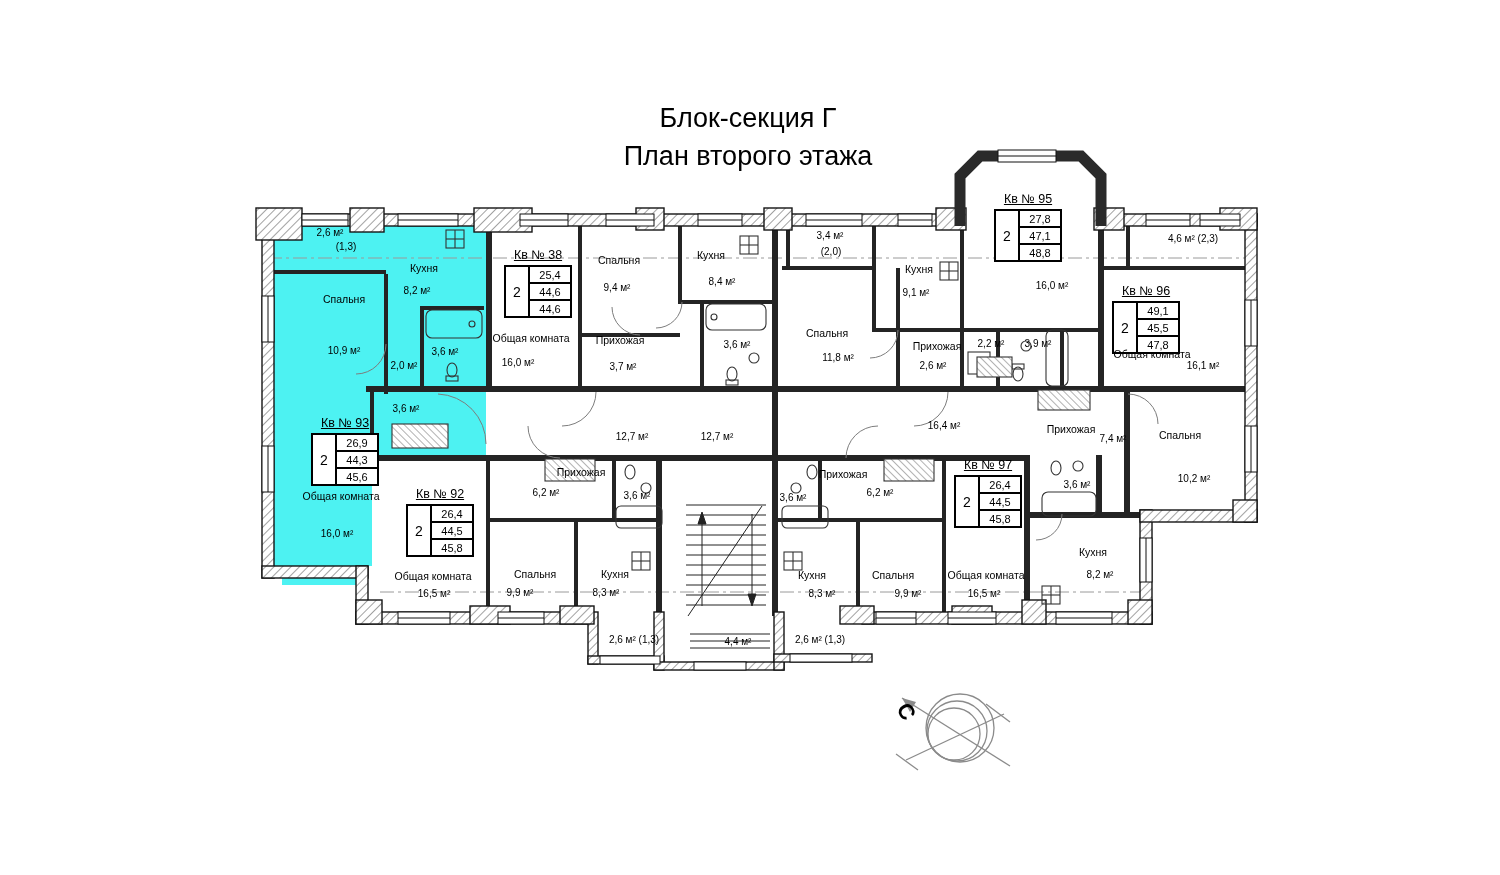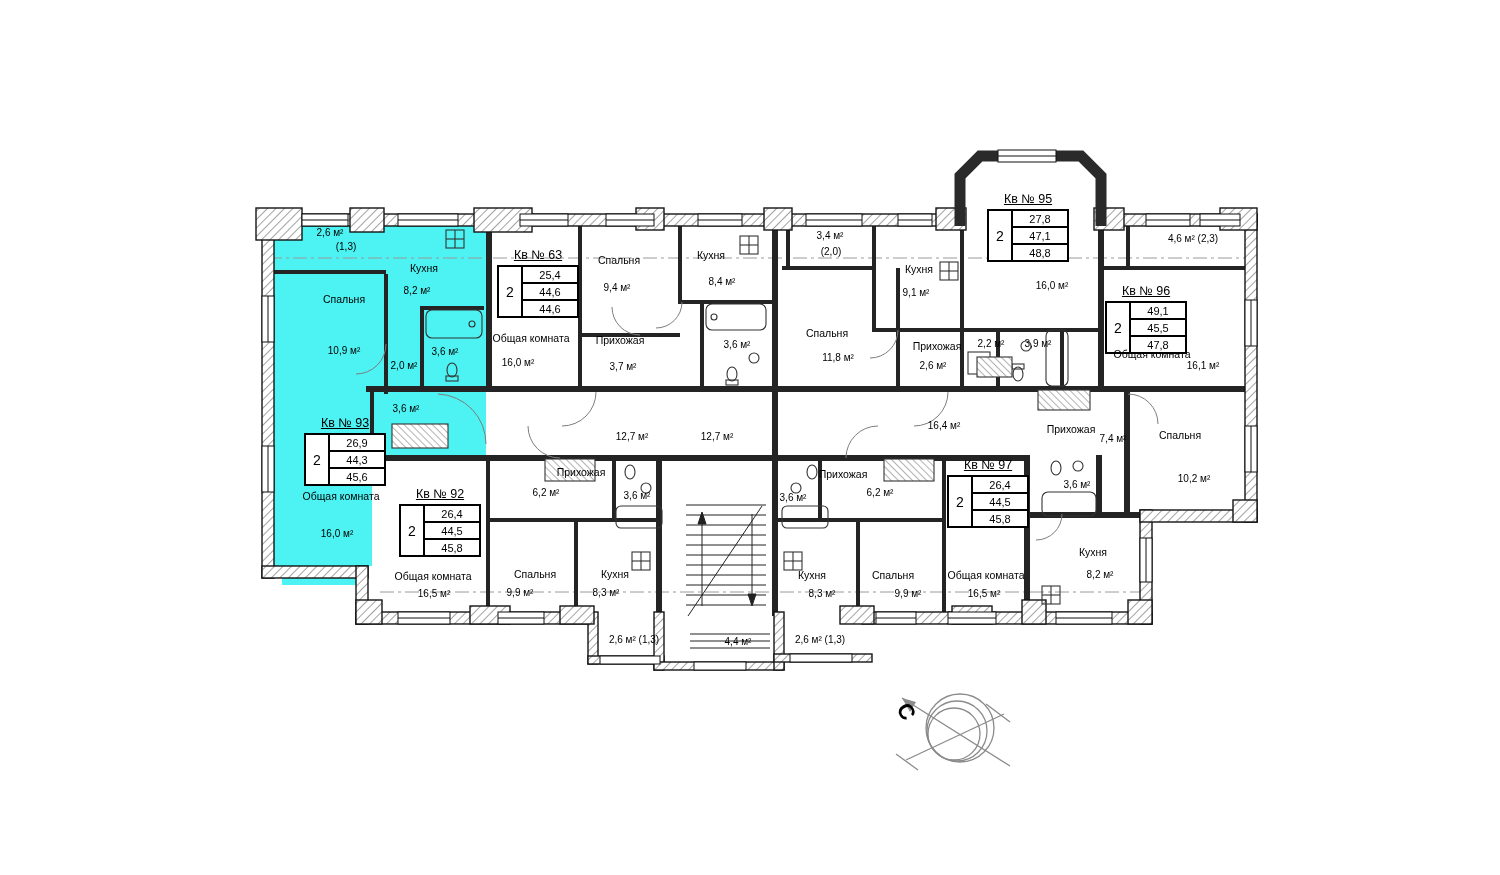--- a/index.html
+++ b/index.html
@@ -10,21 +10,21 @@
          text-align:center;font-size:27px;line-height:1.4;white-space:nowrap;}
   .lbl{position:absolute;transform:translate(-50%,-50%);font-size:10.5px;
        line-height:1;white-space:nowrap;}
   .lbl.area{font-size:10px;}
   .apt{position:absolute;width:96px;text-align:center;text-decoration:underline;}
   .apt-title{font-size:12.5px;margin-bottom:3px;white-space:nowrap;}
   .apt-box{display:inline-flex;border:2px solid #000;background:#fff;}
   .apt-n{width:22px;display:flex;align-items:center;justify-content:center;
          font-size:14px;border-right:2px solid #000;background:#fff;}
   .apt-rows{display:flex;flex-direction:column;}
-  .apt-rows div{width:54px;font-size:11px;padding:1.5px 0;border-bottom:2px solid #000;background:#fff;}
+  .apt-rows div{width:40px;font-size:11px;padding:1.5px 0;border-bottom:2px solid #000;background:#fff;}
   .apt-rows div:last-child{border-bottom:none;}
 </style>
 </head>
 <body>
 
 <svg class="plan" width="1500" height="875" viewBox="0 0 1500 875">
   <defs>
     <pattern id="hatch" width="6" height="6" patternUnits="userSpaceOnUse" patternTransform="rotate(45)">
       <rect width="6" height="6" fill="#ffffff"></rect>
       <line x1="0" y1="0" x2="0" y2="6" stroke="#8a8a8a" stroke-width="1.6"></line>
@@ -267,20 +267,22 @@
     <line x1="58" y1="40" x2="-50" y2="-28"></line>
     <polygon points="-50,-28 -36,-24 -42,-14" fill="#8b8b8b" stroke="none"></polygon>
     <line x1="-46" y1="34" x2="52" y2="-12"></line>
     <line x1="-56" y1="28" x2="-34" y2="44"></line>
     <line x1="34" y1="-22" x2="58" y2="-4"></line>
     <text x="-56" y="-18" font-size="22" font-weight="bold" fill="#000" stroke="none" transform="rotate(62 -56 -18)">С</text>
   </g>
 </svg>
 
 <div class="title">
+  <div>Блок-секция Г</div>
+  <div>План второго этажа</div>
 </div>
 
 <div class="apt" style="left:297px;top:416px">
   <div class="apt-title">Кв № 93</div>
   <div class="apt-box">
       <div class="apt-n">2</div>
     <div class="apt-rows">
       <div>26,9</div>
       <div>44,3</div>
       <div>45,6</div>
@@ -294,21 +296,21 @@
       <div class="apt-n">2</div>
     <div class="apt-rows">
       <div>26,4</div>
       <div>44,5</div>
       <div>45,8</div>
     </div>
     </div>
 </div>
 
 <div class="apt" style="left:490px;top:248px">
-  <div class="apt-title">Кв № 63</div>
+  <div class="apt-title">Кв № 38</div>
   <div class="apt-box">
       <div class="apt-n">2</div>
     <div class="apt-rows">
       <div>25,4</div>
       <div>44,6</div>
       <div>44,6</div>
     </div>
     </div>
 </div>
 

